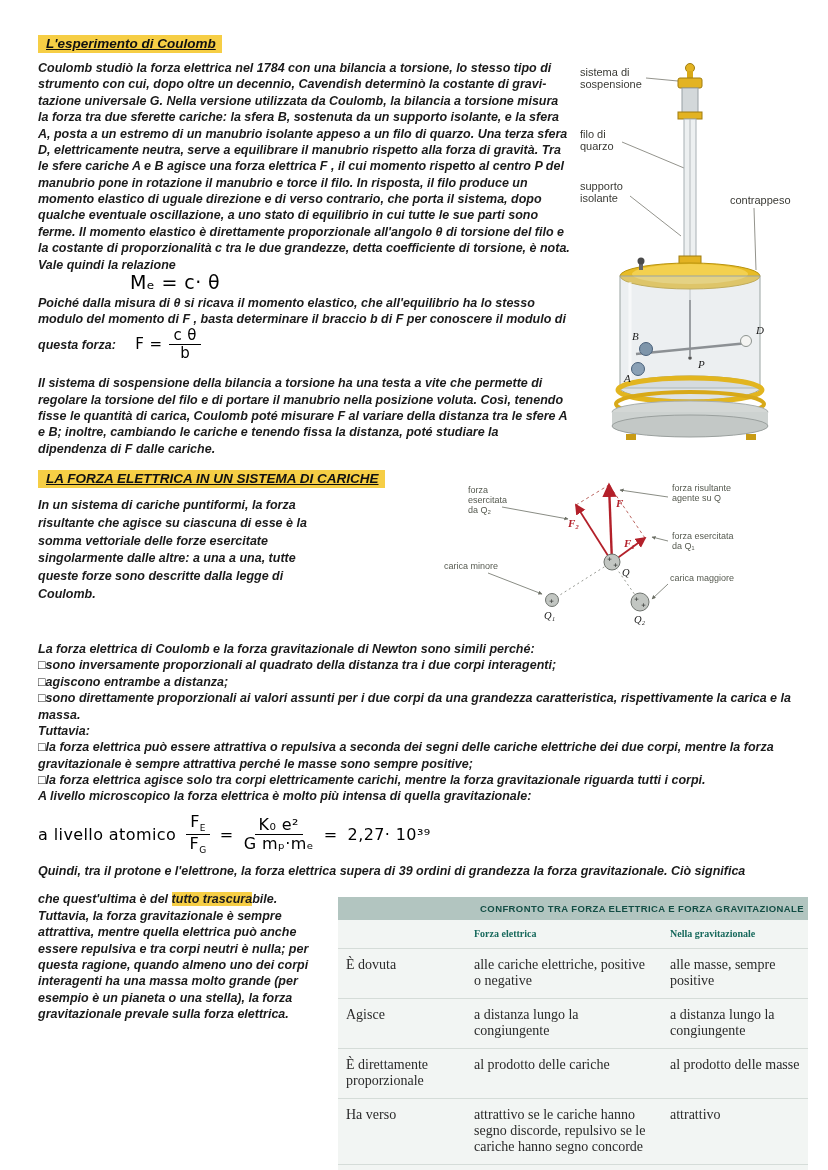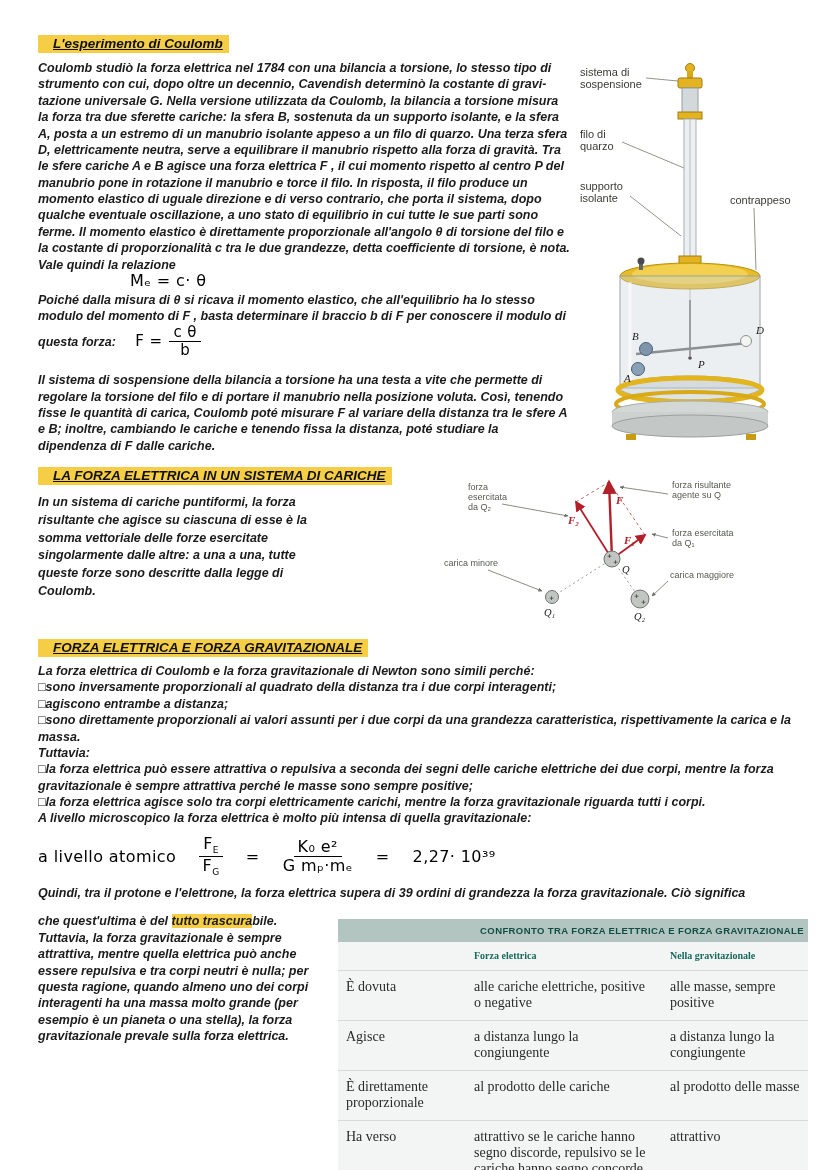--- a/index.html
+++ b/index.html
@@ -2,48 +2,48 @@
 <html><head>
 <meta charset="utf-8">
 <style>
   * { box-sizing: border-box; }
   html, body { margin:0; padding:0; background:#ffffff; }
   body { width:828px; height:1170px; font-family:"Liberation Sans", sans-serif; }
   .page { width:828px; height:1170px; padding:34px 20px 14px 38px; overflow:hidden; background:#fff; }
   figure { margin:0; }
 
   .hl-title { display:inline-block; background:#f6ce45; color:#101010; font-weight:bold; font-style:italic;
-              font-size:13.5px; text-decoration:underline; padding:1px 6px 2px 15px; margin:0; }
+              font-size:13.5px; text-decoration:underline; padding:1px 6px 2px 8px; margin:0; }
   .body-text { font-style:italic; font-weight:bold; font-size:12.5px; line-height:1.31; color:#1b1b1b; margin:0; }
 
   .s1-row { display:flex; align-items:flex-start; }
   .s1-left { width:532px; flex:0 0 auto; }
   .s1-left .hl-title { margin-bottom:7px; }
   .torsion-fig { flex:1; margin:26px 0 0 8px; }
 
-  .hand { font-family:"DejaVu Sans", sans-serif; font-style:normal; font-weight:400; font-size:16px;
+  .hand { font-family:"DejaVu Sans", sans-serif; font-style:normal; font-weight:400; font-size:19px;
           color:#000; letter-spacing:0.4px; }
   .formula-me { margin:-2px 0 1px 92px; }
   .p2 { margin-top:2px; }
   .p3 { margin-top:13px; }
 
   .frac { display:inline-flex; flex-direction:column; align-items:center; line-height:1.05; vertical-align:middle; }
   .frac .num { border-bottom:1.5px solid #000; padding:0 4px 1px; }
   .frac .den { padding-top:1px; }
   .frac-inline { display:inline-flex; align-items:center; gap:7px; margin-left:16px; font-size:15px; vertical-align:middle; }
 
   .s2-row { display:flex; margin-top:12px; }
   .s2-left { width:402px; flex:0 0 auto; }
   .s2-para { width:290px; margin-top:9px; line-height:1.42; }
   .force-fig { margin-top:8px; }
 
   .s3 { margin-top:10px; }
   .s3 .hl-title { margin-bottom:6px; }
   .s3-line { margin:0; }
-  .formula-atomic { display:flex; align-items:center; gap:23px; margin:9px 0 7px 0; font-size:16px; }
+  .formula-atomic { display:flex; align-items:center; gap:10px; margin:9px 0 7px 0; font-size:16px; }
   sub { font-size:9px; }
 
   .final-lead { margin-top:3px; }
   .final-row { display:flex; margin-top:12px; }
   .final-left { width:284px; margin-right:16px; flex:0 0 auto; }
   .hl-inline { background:#f6ce45; }
 
   .cmp { flex:1; font-family:"Liberation Serif","DejaVu Serif",serif; margin-top:6px; }
   .cmp-title { background:#b2c5c0; color:#124d44; font-family:"Liberation Sans",sans-serif; font-weight:bold;
                font-size:9.5px; letter-spacing:0.4px; text-align:right; padding:6px 4px; }
@@ -236,21 +236,20 @@
         <text class="fd-vec" x="176" y="30">F</text>
         <text class="fd-vec" x="184" y="70">F₁</text>
         <text class="fd-q" x="182" y="99">Q</text>
         <text class="fd-q" x="104" y="142">Q₁</text>
         <text class="fd-q" x="194" y="146">Q₂</text>
       </svg>
     </figure>
   </div>
 
   <div class="s3">
-    <h2 class="hl-title">FORZA ELETTRICA E FORZA GRAVITAZIONALE</h2>
     <p class="body-text s3-line">La forza elettrica di Coulomb e la forza gravitazionale di Newton sono simili perché:</p>
     <div class="body-text s3-line">□sono inversamente proporzionali al quadrato della distanza tra i due corpi interagenti;</div>
     <div class="body-text s3-line">□agiscono entrambe a distanza;</div>
     <div class="body-text s3-line">□sono direttamente proporzionali ai valori assunti per i due corpi da una grandezza caratteristica, rispettivamente la carica e la massa.</div>
     <p class="body-text s3-line">Tuttavia:</p>
     <div class="body-text s3-line">□la forza elettrica può essere attrattiva o repulsiva a seconda dei segni delle cariche elettriche dei due corpi, mentre la forza gravitazionale è sempre attrattiva perché le masse sono sempre positive;</div>
     <div class="body-text s3-line">□la forza elettrica agisce solo tra corpi elettricamente carichi, mentre la forza gravitazionale riguarda tutti i corpi.</div>
     <p class="body-text s3-line">A livello microscopico la forza elettrica è molto più intensa di quella gravitazionale:</p>
 
     <div class="hand formula-atomic">

